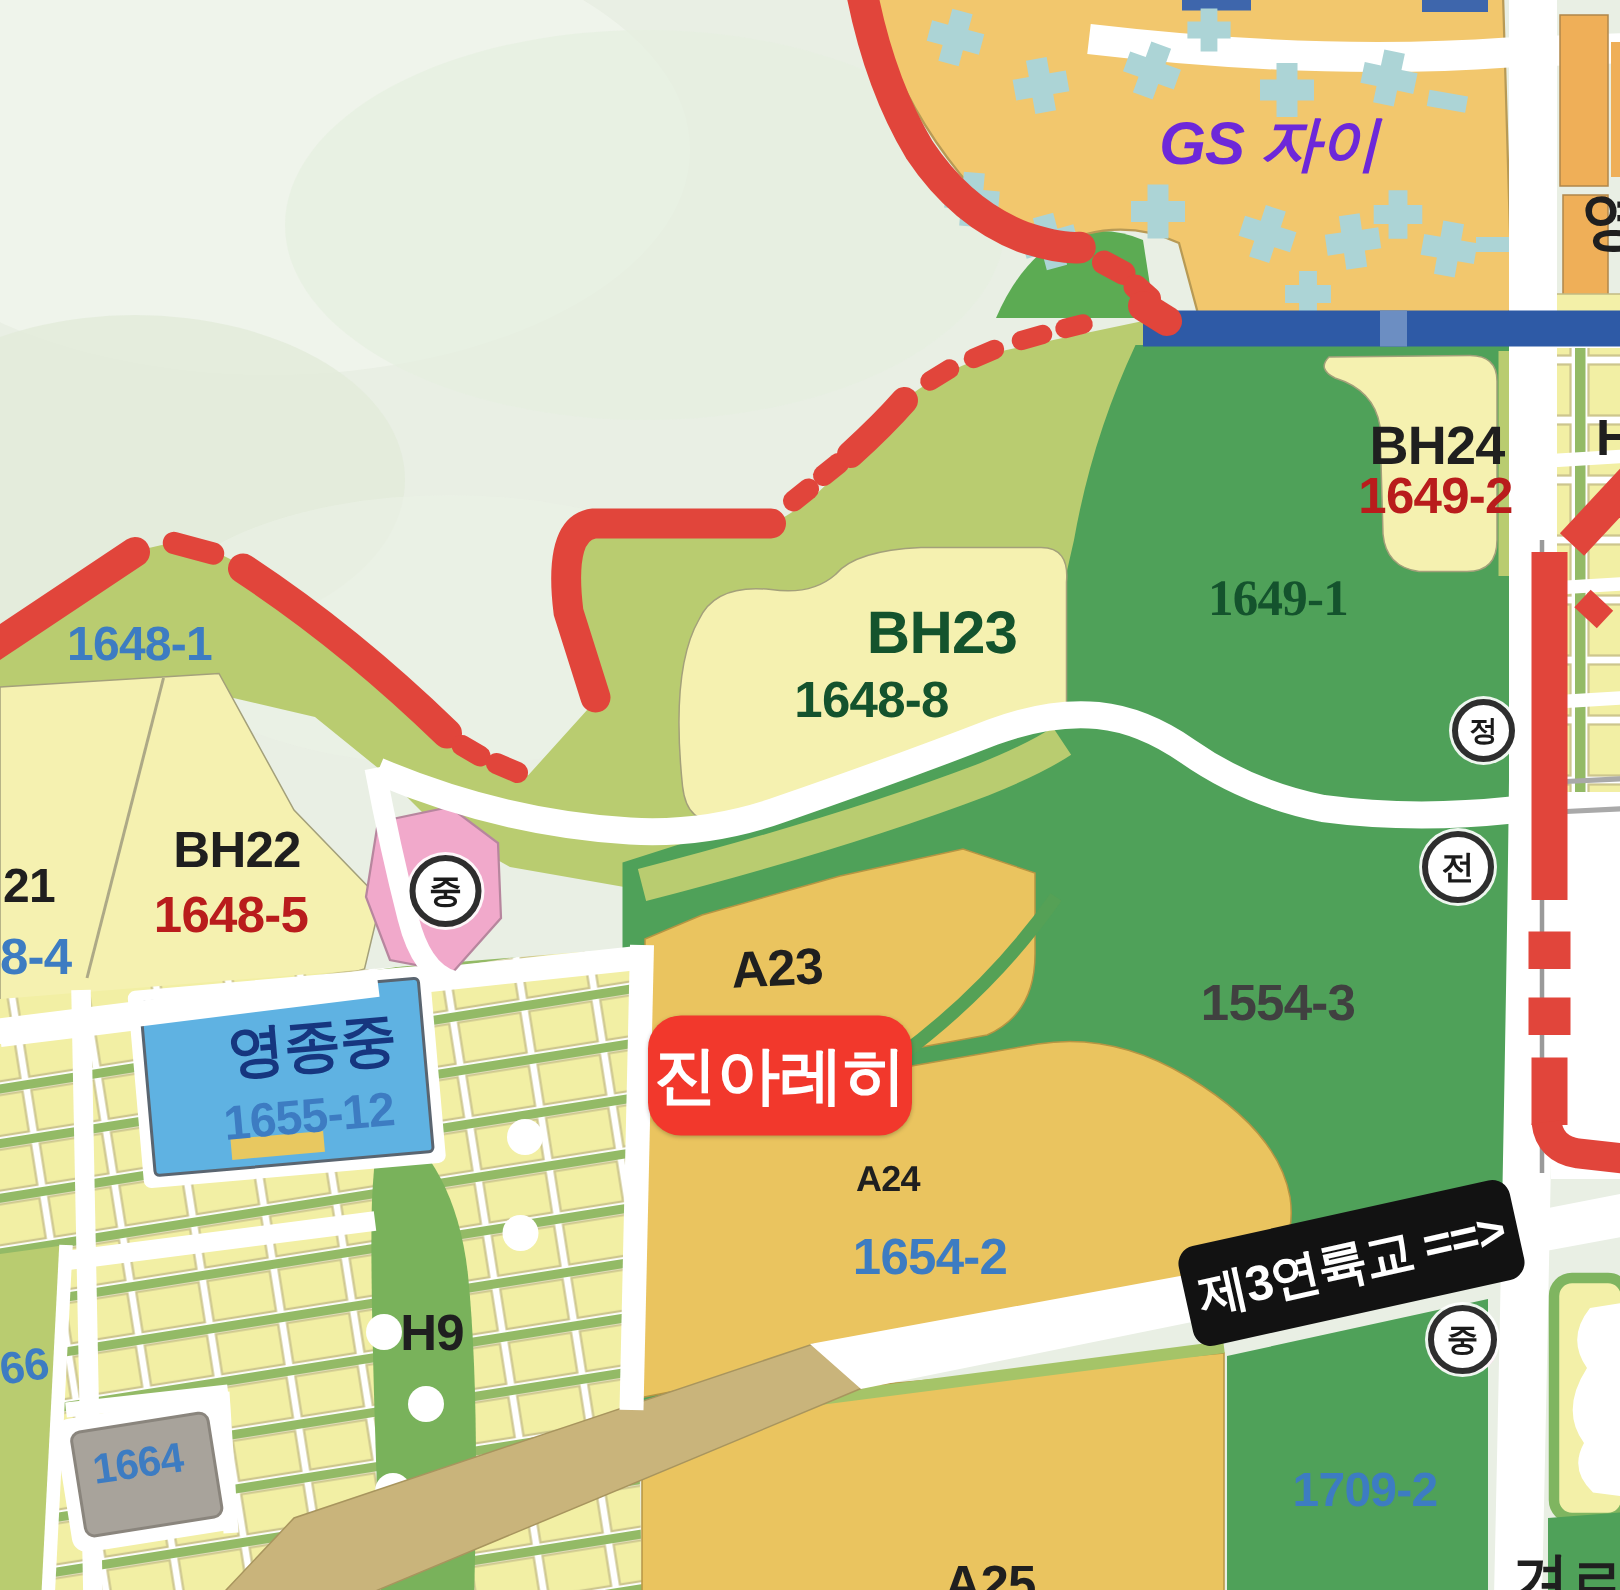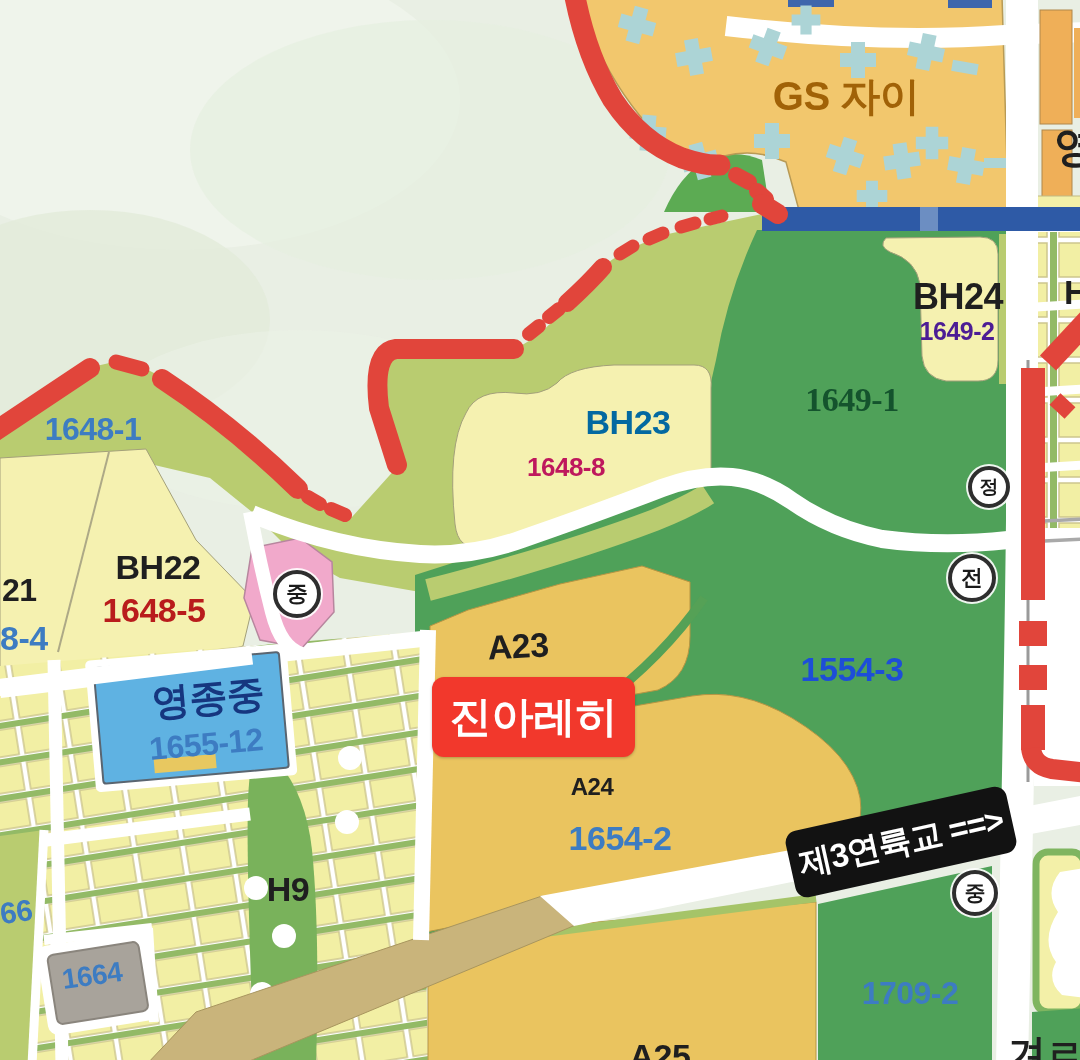--- a/index.html
+++ b/index.html
@@ -9,22 +9,22 @@
   .map-label{position:absolute;font-weight:bold;white-space:nowrap;line-height:1;
              transform:translate(-50%,-50%);letter-spacing:-0.5px;
              font-family:"Liberation Sans",sans-serif;}
   .map-label.anchor-left{transform:translate(0,-50%);}
   .map-circle{position:absolute;transform:translate(-50%,-50%);background:#fff;
               border:4px solid #2e2e2e;border-radius:50%;box-shadow:0 0 0 2px rgba(255,255,255,.9);
               display:flex;align-items:center;justify-content:center;
               font-weight:bold;color:#1a1a1a;}
   .overlay-box{position:absolute;display:flex;align-items:center;justify-content:center;
                font-weight:bold;color:#fff;white-space:nowrap;}
-  #jina-box{left:432px;top:677px;width:203px;height:80px;background:#F2382C;
-            border-radius:12px;font-size:42px;box-shadow:0 1px 3px rgba(0,0,0,.25);}
+  #jina-box{left:432px;top:677px;width:176px;height:80px;background:#F2382C;
+            border-radius:22px;font-size:42px;box-shadow:0 1px 3px rgba(0,0,0,.25);}
   #bridge-box{left:788px;top:808px;width:226px;height:68px;background:#121212;
               border-radius:12px;font-size:33px;transform:rotate(-12.5deg);letter-spacing:-1px;}
 </style>
 </head>
 <body>
 
 <div class="stage">
 
 <svg width="1080" height="1060" viewBox="0 0 1080 1060">
   <defs>
@@ -186,39 +186,39 @@
     <path d="M1031,748 Q1033,766 1052,769 L1088,773" stroke-width="20"></path>
   </g>
   <rect x="1019" y="621" width="28" height="25" fill="#E1453B"></rect>
   <rect x="1019" y="665" width="28" height="25" fill="#E1453B"></rect>
 </svg>
 
 <div class="overlay-box" id="jina-box">진아레히</div>
 <div class="overlay-box" id="bridge-box">제3연륙교 ==&gt;</div>
 
 <div id="labels-root">
-      <div class="map-label" style="left: 846px; top: 96px; font-size: 40px; color: #a16207;">GS 자이</div>
+      <div class="map-label" style="left: 846px; top: 96px; font-size: 40px; color: #6d28d9; font-style: italic;">GS 자이</div>
       <div class="map-label anchor-left" style="left: 1054px; top: 147px; font-size: 42px; color: rgb(31, 31, 31);">영</div>
       <div class="map-label" style="left: 958px; top: 297px; font-size: 36px; color: rgb(31, 31, 31);">BH24</div>
-      <div class="map-label" style="left: 957px; top: 331px; font-size: 25px; color: #4c1d95; text-align: center;">1649-2</div>
+      <div class="map-label" style="left: 957px; top: 331px; font-size: 34px; color: #b91c1c; text-align: center;">1649-2</div>
       <div class="map-label" style="left: 852px; top: 400px; font-size: 34px; color: #14532d; font-family: Liberation Serif, serif;">1649-1</div>
       <div class="map-label anchor-left" style="left: 1064px; top: 292px; font-size: 34px; color: rgb(31, 31, 31);">H</div>
       <div class="map-label" style="left: 93px; top: 429px; font-size: 32px; color: rgb(61, 124, 194); text-align: center;">1648-1</div>
-      <div class="map-label" style="left: 628px; top: 422px; font-size: 34px; color: #0369a1;">BH23</div>
-      <div class="map-label" style="left: 566px; top: 467px; font-size: 26px; color: #be185d;">1648-8</div>
+      <div class="map-label" style="left: 628px; top: 422px; font-size: 40px; color: #14532d;">BH23</div>
+      <div class="map-label" style="left: 581px; top: 467px; font-size: 34px; color: #14532d;">1648-8</div>
       <div class="map-label anchor-left" style="left: 2px; top: 590px; font-size: 32px; color: rgb(31, 31, 31);">21</div>
       <div class="map-label anchor-left" style="left: 0px; top: 638px; font-size: 34px; color: rgb(61, 124, 194); text-align: right;">8-4</div>
       <div class="map-label" style="left: 158px; top: 567px; font-size: 34px; color: rgb(31, 31, 31);">BH22</div>
       <div class="map-label" style="left: 154px; top: 610px; font-size: 34px; color: #b91c1c;">1648-5</div>
       <div class="map-label" style="left: 208px; top: 698px; font-size: 38px; color: rgb(22, 54, 127); transform: translate(-50%, -50%) rotate(-5deg);">영종중</div>
       <div class="map-label" style="left: 206px; top: 744px; font-size: 32px; color: rgb(61, 124, 194); transform: translate(-50%, -50%) rotate(-5deg);">1655-12</div>
       <div class="map-label" style="left: 518px; top: 646px; font-size: 34px; color: rgb(31, 31, 31); transform: translate(-50%, -50%) rotate(-3deg);">A23</div>
       <div class="map-label" style="left: 592px; top: 787px; font-size: 24px; color: rgb(31, 31, 31);">A24</div>
       <div class="map-label" style="left: 592px; top: 838px; font-size: 34px; color: rgb(61, 124, 194); margin-left: 28px;">1654-2</div>
-      <div class="map-label" style="left: 852px; top: 669px; font-size: 34px; color: #1d4ed8;">1554-3</div>
+      <div class="map-label" style="left: 852px; top: 669px; font-size: 34px; color: #404040;">1554-3</div>
       <div class="map-label" style="left: 288px; top: 889px; font-size: 34px; color: rgb(31, 31, 31);">H9</div>
       <div class="map-label anchor-left" style="left: 0px; top: 912px; font-size: 30px; color: rgb(61, 124, 194); transform: translate(0px, -50%) rotate(-8deg);">66</div>
       <div class="map-label" style="left: 92px; top: 976px; font-size: 28px; color: rgb(61, 124, 194); transform: translate(-50%, -50%) rotate(-8deg);">1664</div>
       <div class="map-label" style="left: 910px; top: 993px; font-size: 32px; color: rgb(61, 124, 194);">1709-2</div>
       <div class="map-label" style="left: 660px; top: 1056px; font-size: 34px; color: rgb(31, 31, 31);">A25</div>
       <div class="map-label anchor-left" style="left: 1008px; top: 1053px; font-size: 38px; color: rgb(31, 31, 31);">겨ㄹ</div>
     </div>
 <div id="circles-root">
       <div class="map-circle" style="left: 297px; top: 594px; width: 40px; height: 40px; font-size: 22px;">중</div>
       <div class="map-circle" style="left: 989px; top: 487px; width: 34px; height: 34px; font-size: 19px;">정</div>

